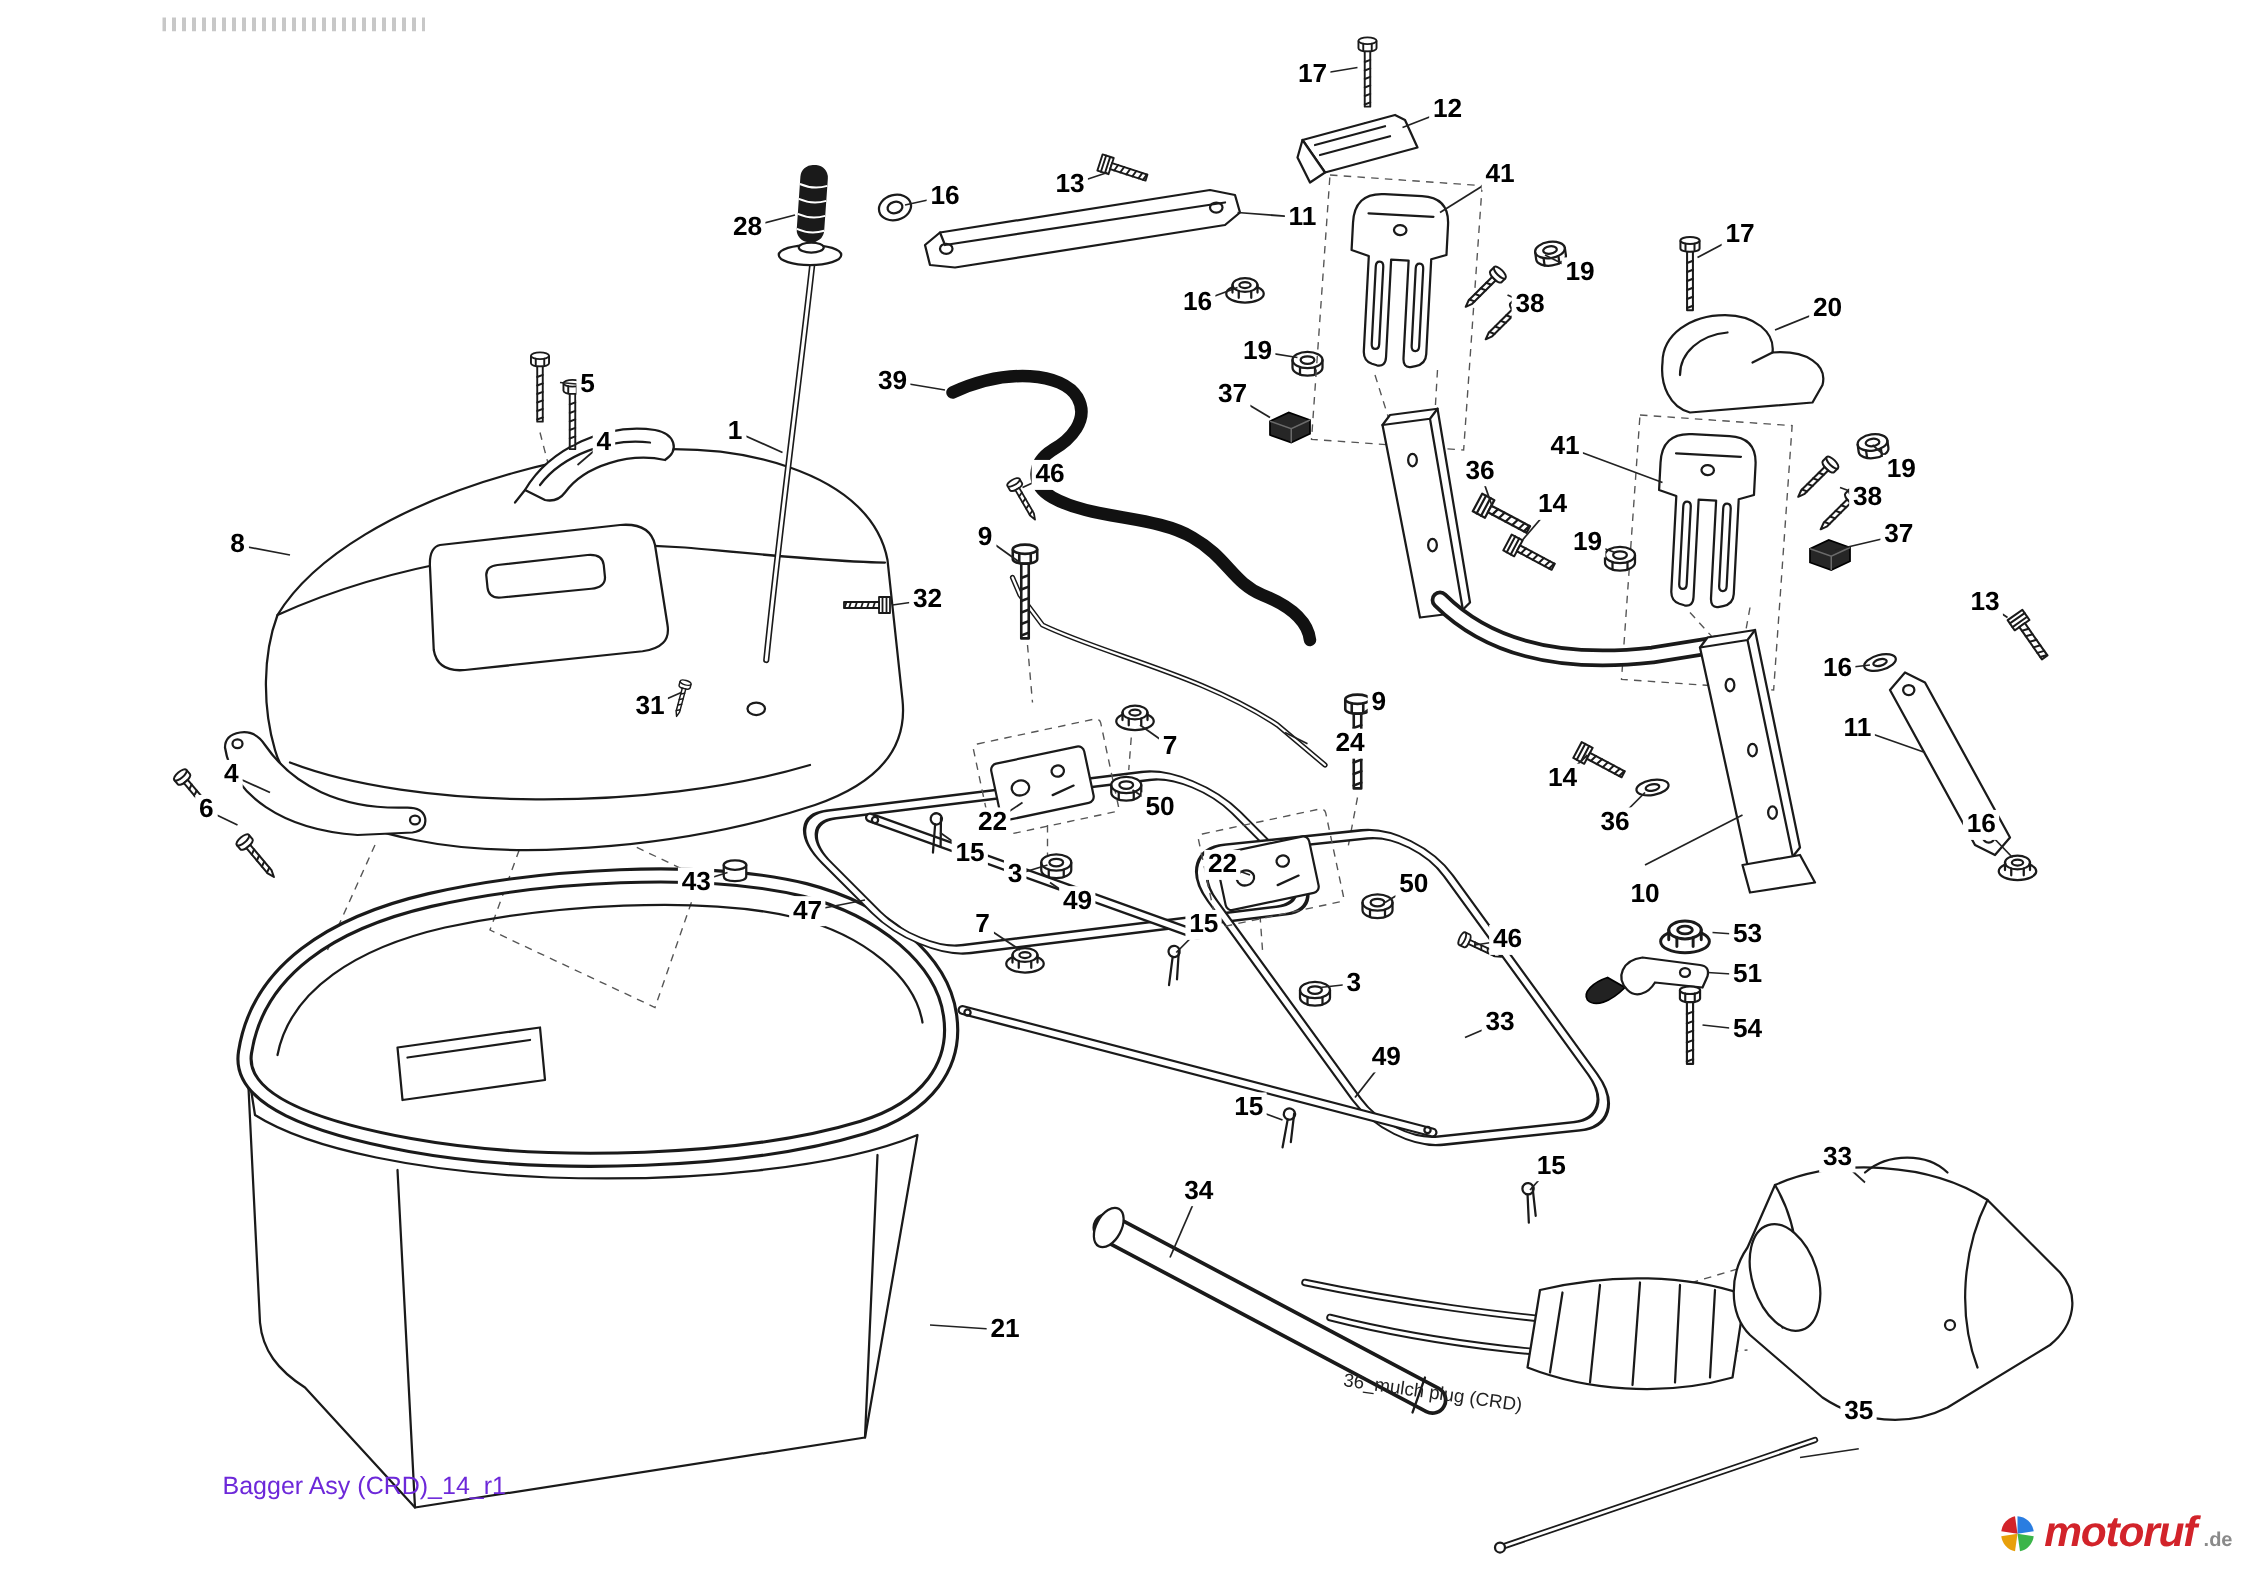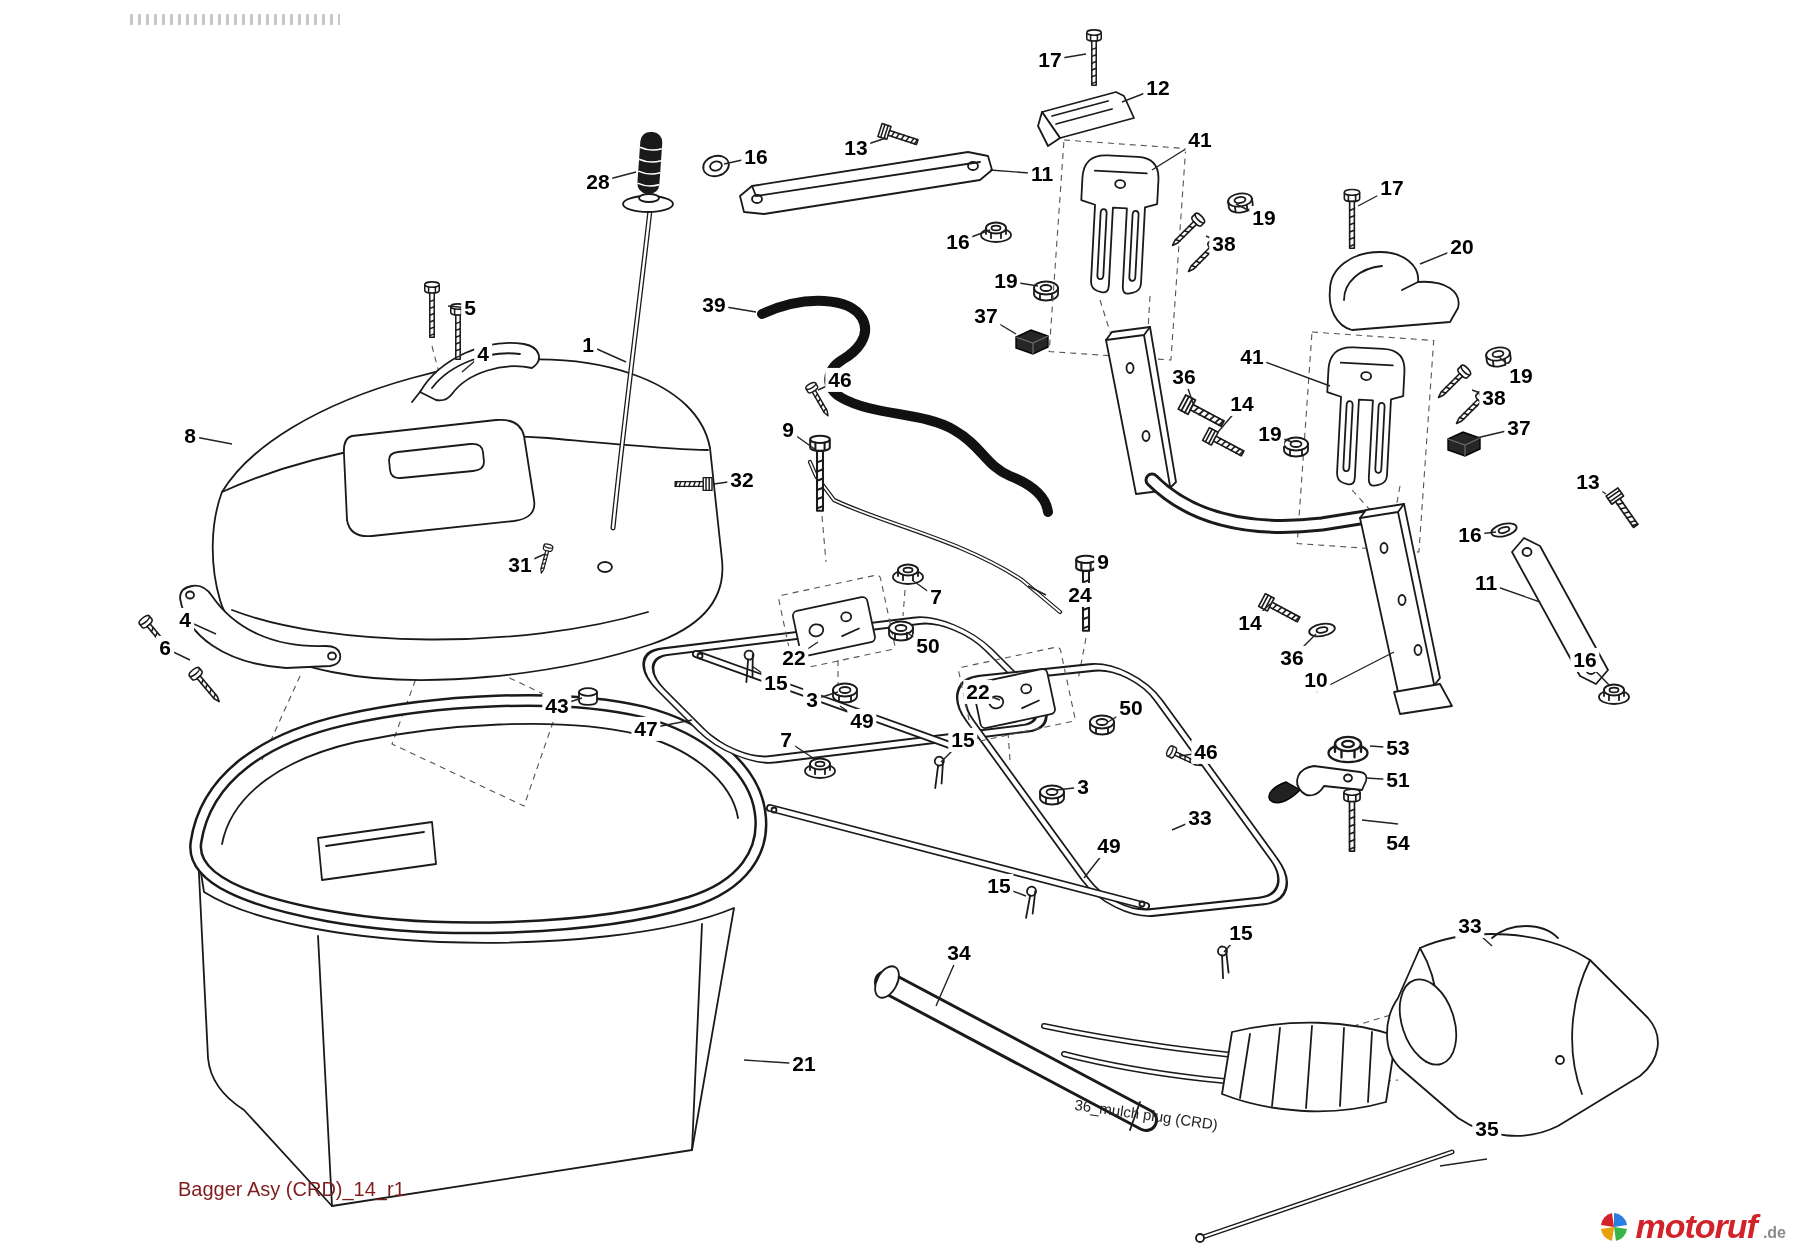--- a/index.html
+++ b/index.html
@@ -17,21 +17,21 @@
   .dash{fill:none;stroke:#555;stroke-width:1.1;stroke-dasharray:6 5;}
   #leader-lines line{stroke:#222;stroke-width:1.4;}
   
   .callout{
     position:absolute;transform:translate(-50%,-50%);
     font:700 21px "Liberation Sans",sans-serif;color:#000;
     background:#fff;padding:0 3px;line-height:1.15;white-space:nowrap;
   }
   #caption{
     position:absolute;left:178px;top:1178px;
-    font:400 20px "Liberation Sans",sans-serif;color:#7f1d1d;
+    font:400 20px "Liberation Sans",sans-serif;color:#6d28d9;
   }
   #inline-label{
     position:absolute;left:1076px;top:1096px;transform:rotate(8deg);
     transform-origin:left top;
     font:400 15px "Liberation Sans",sans-serif;color:#222;background:transparent;
   }
   #watermark{
     position:absolute;right:14px;bottom:14px;display:flex;align-items:baseline;gap:6px;
   }
   #watermark .logo{align-self:center;width:30px;height:30px;}
@@ -535,36 +535,36 @@
       <div class="callout" style="left: 1103px; top: 562px;">9</div>
       <div class="callout" style="left: 1486px; top: 583px;">11</div>
       <div class="callout" style="left: 936px; top: 597px;">7</div>
       <div class="callout" style="left: 1080px; top: 595px; text-align: right;">24</div>
       <div class="callout" style="left: 185px; top: 620px;">4</div>
       <div class="callout" style="left: 1250px; top: 623px;">14</div>
       <div class="callout" style="left: 165px; top: 648px;">6</div>
       <div class="callout" style="left: 1292px; top: 658px;">36</div>
       <div class="callout" style="left: 928px; top: 646px;">50</div>
       <div class="callout" style="left: 794px; top: 658px;">22</div>
-      <div class="callout" style="left: 1316px; top: 680px; text-align: center;">10</div>
+      <div class="callout" style="left: 1316px; top: 716px; text-align: center;">10</div>
       <div class="callout" style="left: 1585px; top: 660px;">16</div>
       <div class="callout" style="left: 776px; top: 683px;">15</div>
       <div class="callout" style="left: 812px; top: 700px;">3</div>
       <div class="callout" style="left: 978px; top: 692px;">22</div>
       <div class="callout" style="left: 557px; top: 706px;">43</div>
       <div class="callout" style="left: 646px; top: 729px;">47</div>
       <div class="callout" style="left: 862px; top: 721px;">49</div>
       <div class="callout" style="left: 1131px; top: 708px;">50</div>
       <div class="callout" style="left: 1398px; top: 748px;">53</div>
       <div class="callout" style="left: 786px; top: 740px;">7</div>
       <div class="callout" style="left: 963px; top: 740px;">15</div>
       <div class="callout" style="left: 1398px; top: 780px;">51</div>
       <div class="callout" style="left: 1206px; top: 752px;">46</div>
       <div class="callout" style="left: 1083px; top: 787px;">3</div>
-      <div class="callout" style="left: 1398px; top: 824px; margin-top: 19px;">54</div>
+      <div class="callout" style="left: 1398px; top: 824px;">54</div>
       <div class="callout" style="left: 1200px; top: 818px;">33</div>
       <div class="callout" style="left: 1109px; top: 846px;">49</div>
       <div class="callout" style="left: 999px; top: 886px;">15</div>
       <div class="callout" style="left: 1241px; top: 933px;">15</div>
       <div class="callout" style="left: 1470px; top: 926px;">33</div>
       <div class="callout" style="left: 959px; top: 953px;">34</div>
       <div class="callout" style="left: 804px; top: 1064px;">21</div>
       <div class="callout" style="left: 1487px; top: 1129px;">35</div>
     </div>
 

